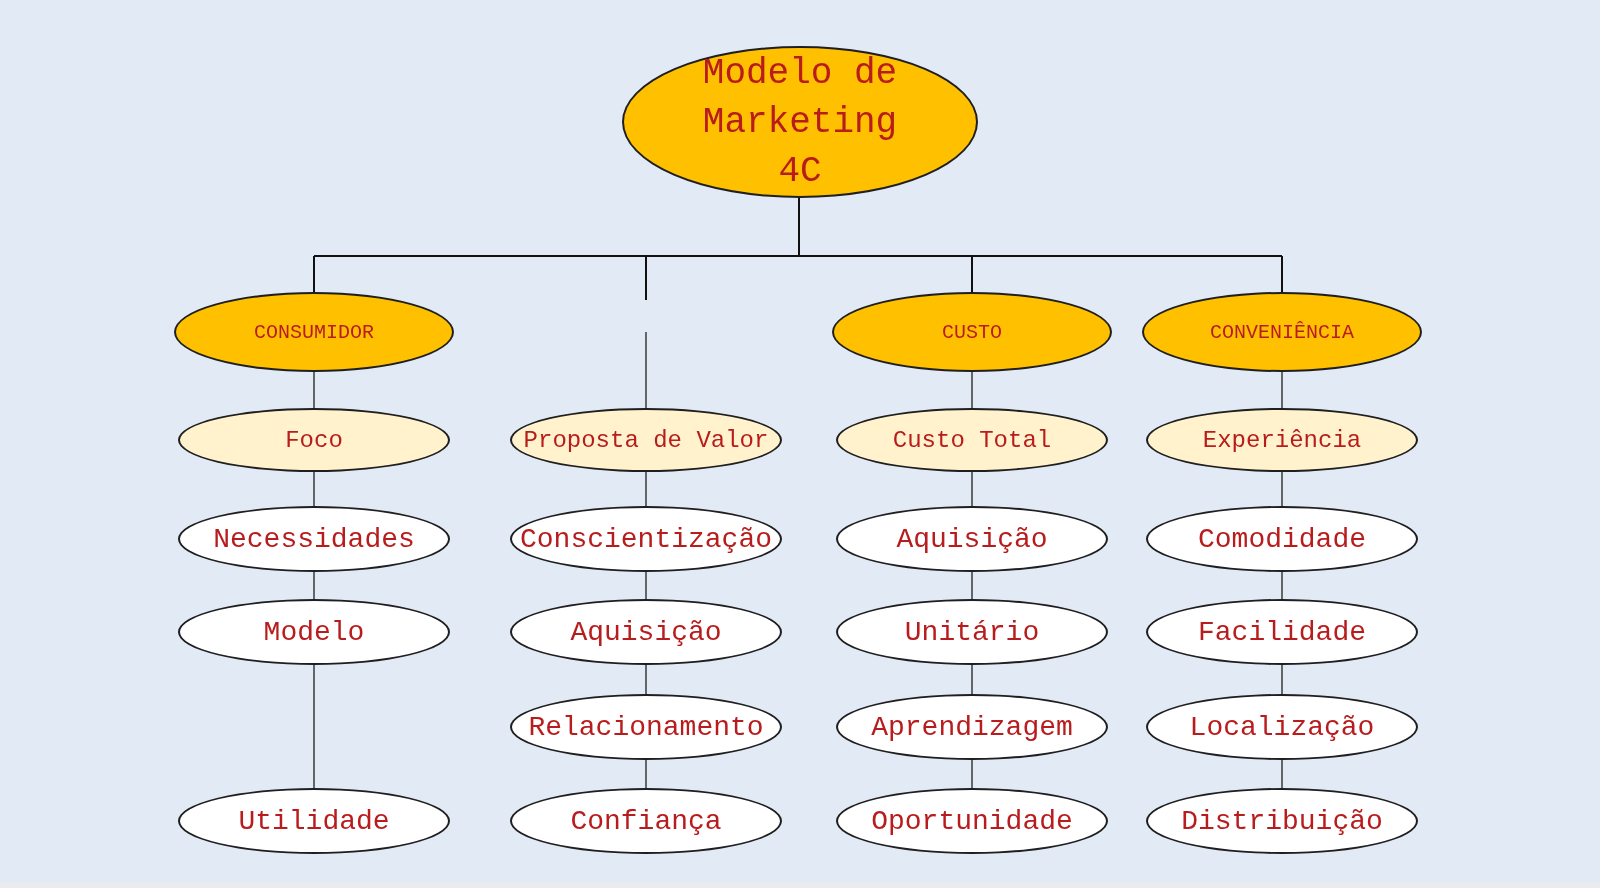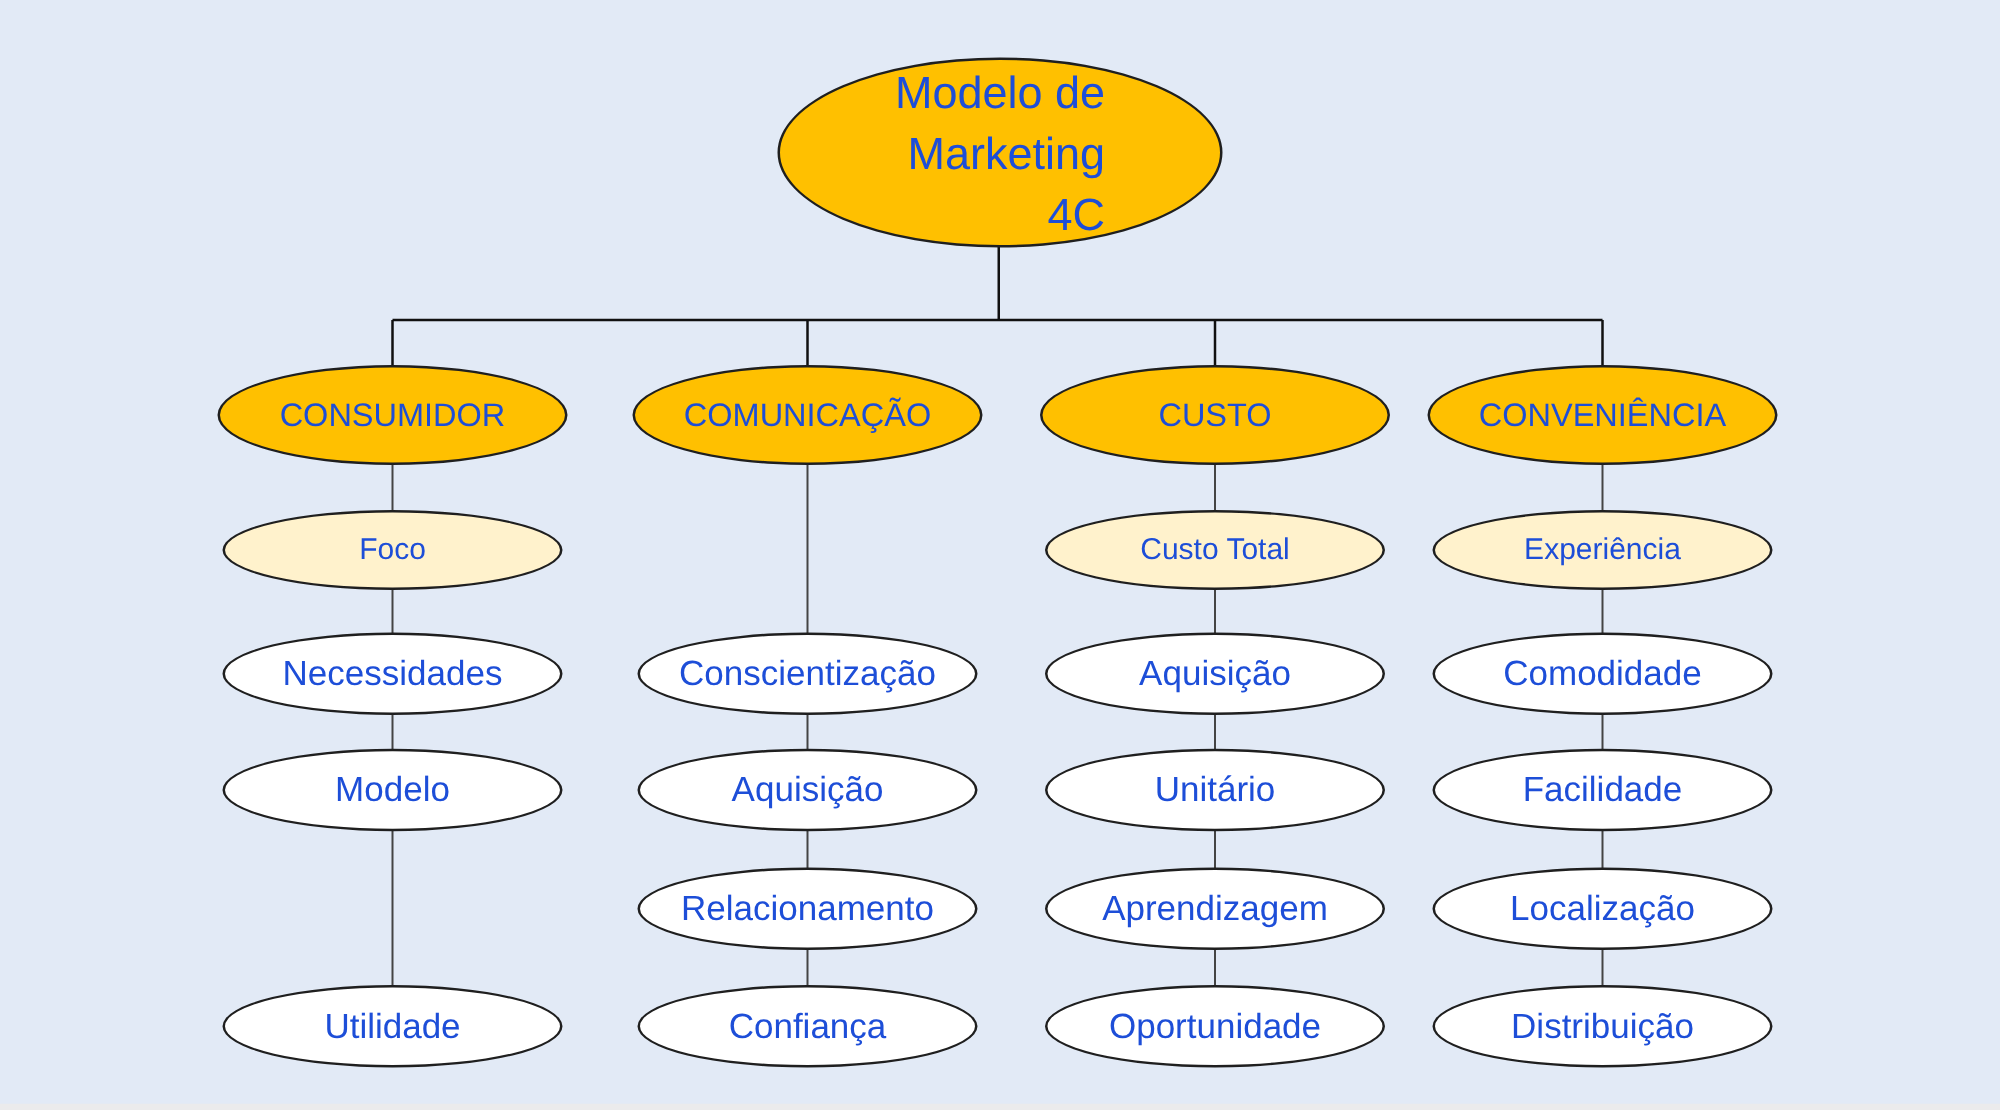--- a/index.html
+++ b/index.html
@@ -38,36 +38,37 @@
     stroke-width: 1.6;
   }
   .node {
     position: absolute;
     z-index: 1;
     border: 2px solid var(--outline, #1f1f1f);
     border-radius: 50%;
     display: flex;
     align-items: center;
     justify-content: center;
-    text-align: right;
-    color: #1d4ed8;
+    text-align: center;
+    color: #b91c1c;
     box-sizing: border-box;
+    font-family: Liberation Mono, monospace;
   }
   .root {
     left: 622px; top: 46px;
     width: 356px; height: 152px;
     background: var(--primary, #FFC000);
     font-size: 36px;
     line-height: 49px;
   }
   .header {
     top: 292px;
     width: 280px; height: 80px;
     background: var(--primary, #FFC000);
-    font-size: 26px;
+    font-size: 20px;
   }
   .sub {
     top: 408px;
     width: 272px; height: 64px;
     background: var(--secondary, #FFF2CC);
     font-size: 24px;
   }
   .leaf {
     width: 272px; height: 66px;
     background: var(--leaf, #FFFFFF);
@@ -118,22 +119,22 @@
   <div class="node leaf c1 r1">
     <span>Necessidades</span>
   </div>
   <div class="node leaf c1 r2">
     <span>Modelo</span>
   </div>
   <div class="node leaf c1 r4">
     <span>Utilidade</span>
   </div>
 
-  <div class="node header h2">
-    <span>COMUNICAÇÃO</span>
+  <div class="node sub c2">
+    <span>Proposta de Valor</span>
   </div>
   <div class="node leaf c2 r1">
     <span>Conscientização</span>
   </div>
   <div class="node leaf c2 r2">
     <span>Aquisição</span>
   </div>
   <div class="node leaf c2 r3">
     <span>Relacionamento</span>
   </div>

